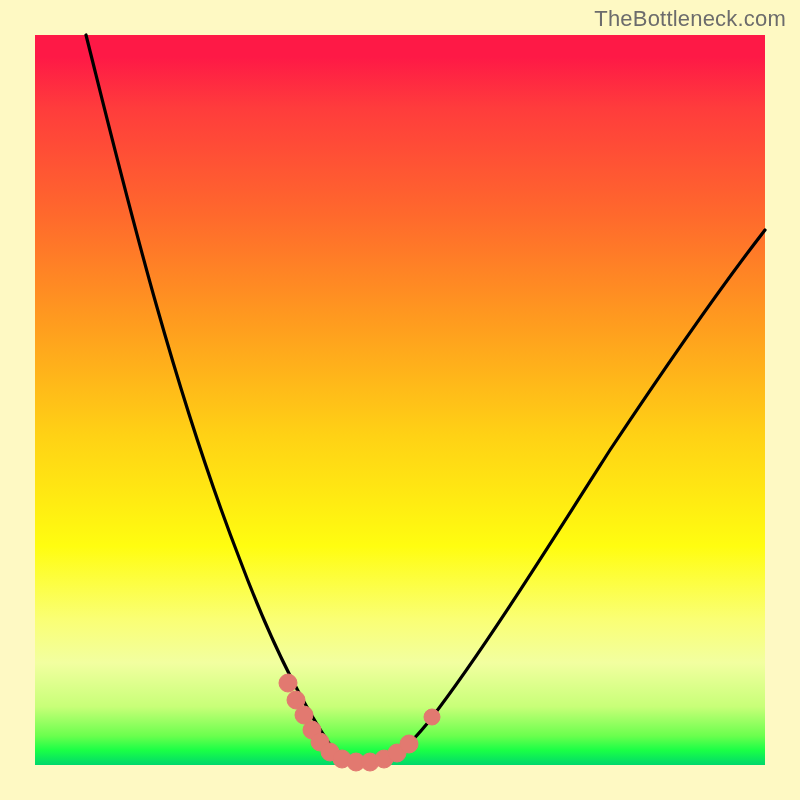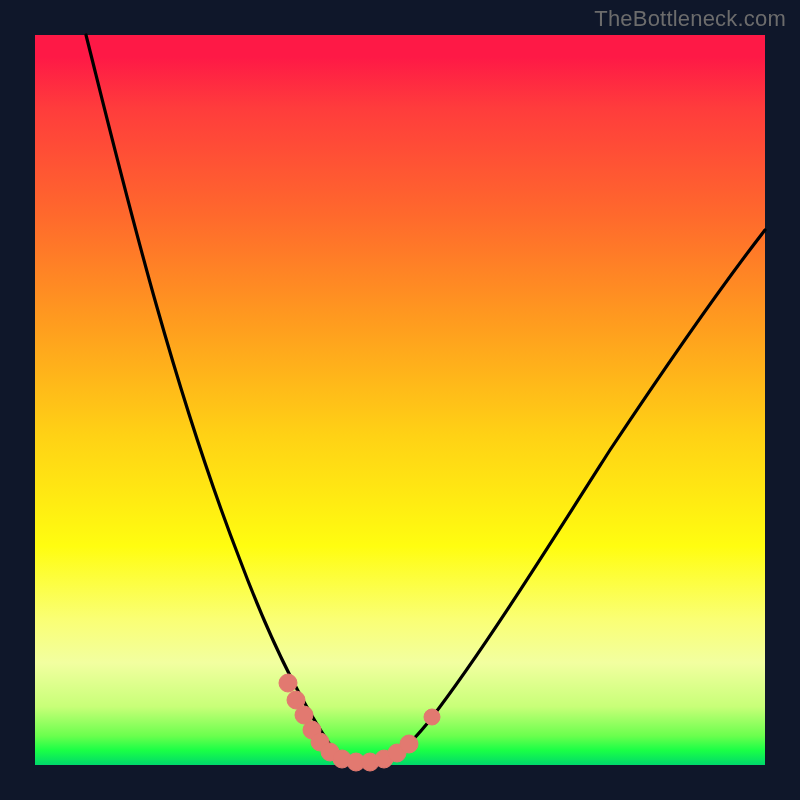--- a/index.html
+++ b/index.html
@@ -10,21 +10,21 @@
     background: #000;
     overflow: hidden;
     font-family: Arial, Helvetica, sans-serif;
   }
   .frame {
     position: absolute;
     left: 0;
     top: 0;
     width: 800px;
     height: 800px;
-    background: #0f172a;
+    background: #fef9c3;
   }
   .plot-area {
     position: absolute;
     left: 35px;
     top: 35px;
     width: 730px;
     height: 730px;
     background: linear-gradient(to bottom,
       #fe1946 0%,
       #fe1946 3%,

